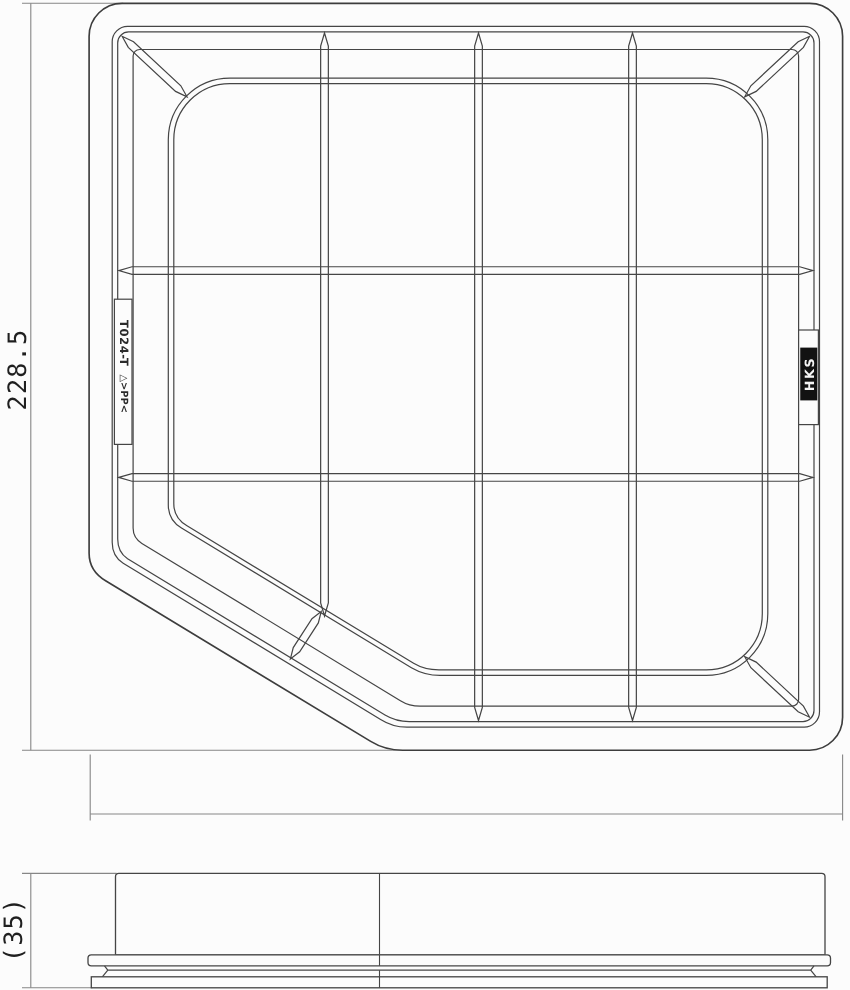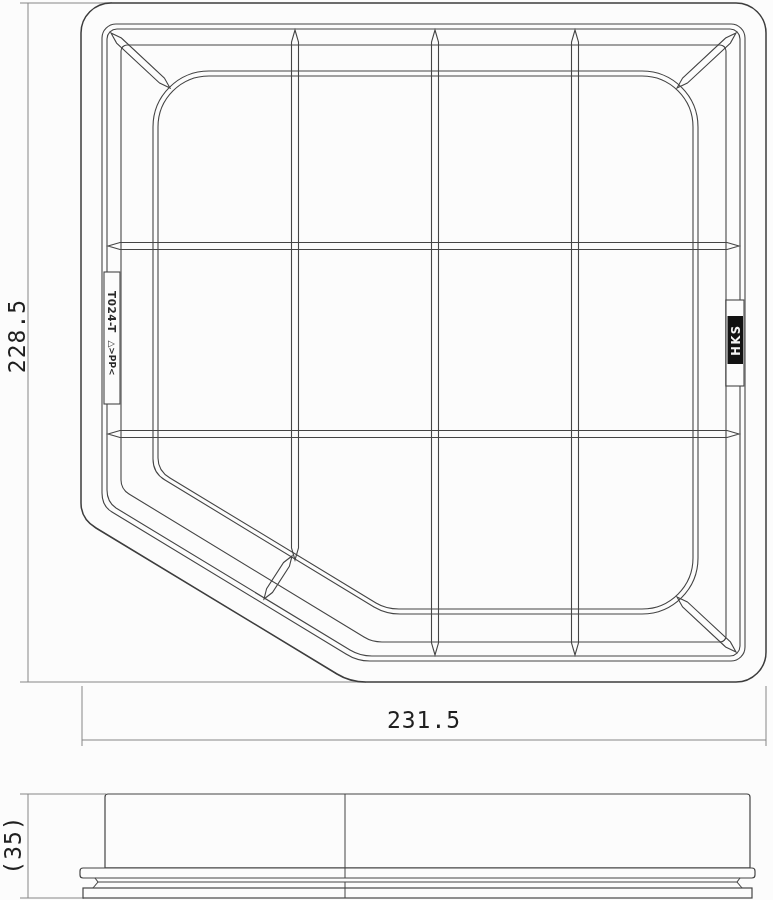--- a/index.html
+++ b/index.html
@@ -111,21 +111,20 @@
         <path d="M 737,882 L 742,888"></path>
       </g>
 
       <rect x="83" y="888" width="669" height="10" fill="#fcfcfc" stroke="#454545" stroke-width="1.2"></rect>
       <path d="M 345,882 V 898" stroke="#454545" stroke-width="1"></path>
     </g>
   </svg>
 
   <div class="dim-text rot-ccw" id="dim-height">228.5</div>
 
-  <div class="dim-text" id="dim-width">231.5</div>
 
   <div class="dim-text rot-ccw" id="dim-side">(35)</div>
 
   <div class="mark-text" id="t024-label">T024-T</div>
 
   <div class="mark-text" id="pp-label">△&gt;PP&lt;</div>
 
   <div class="mark-text" id="hks-label">HKS</div>
 </div>
 

